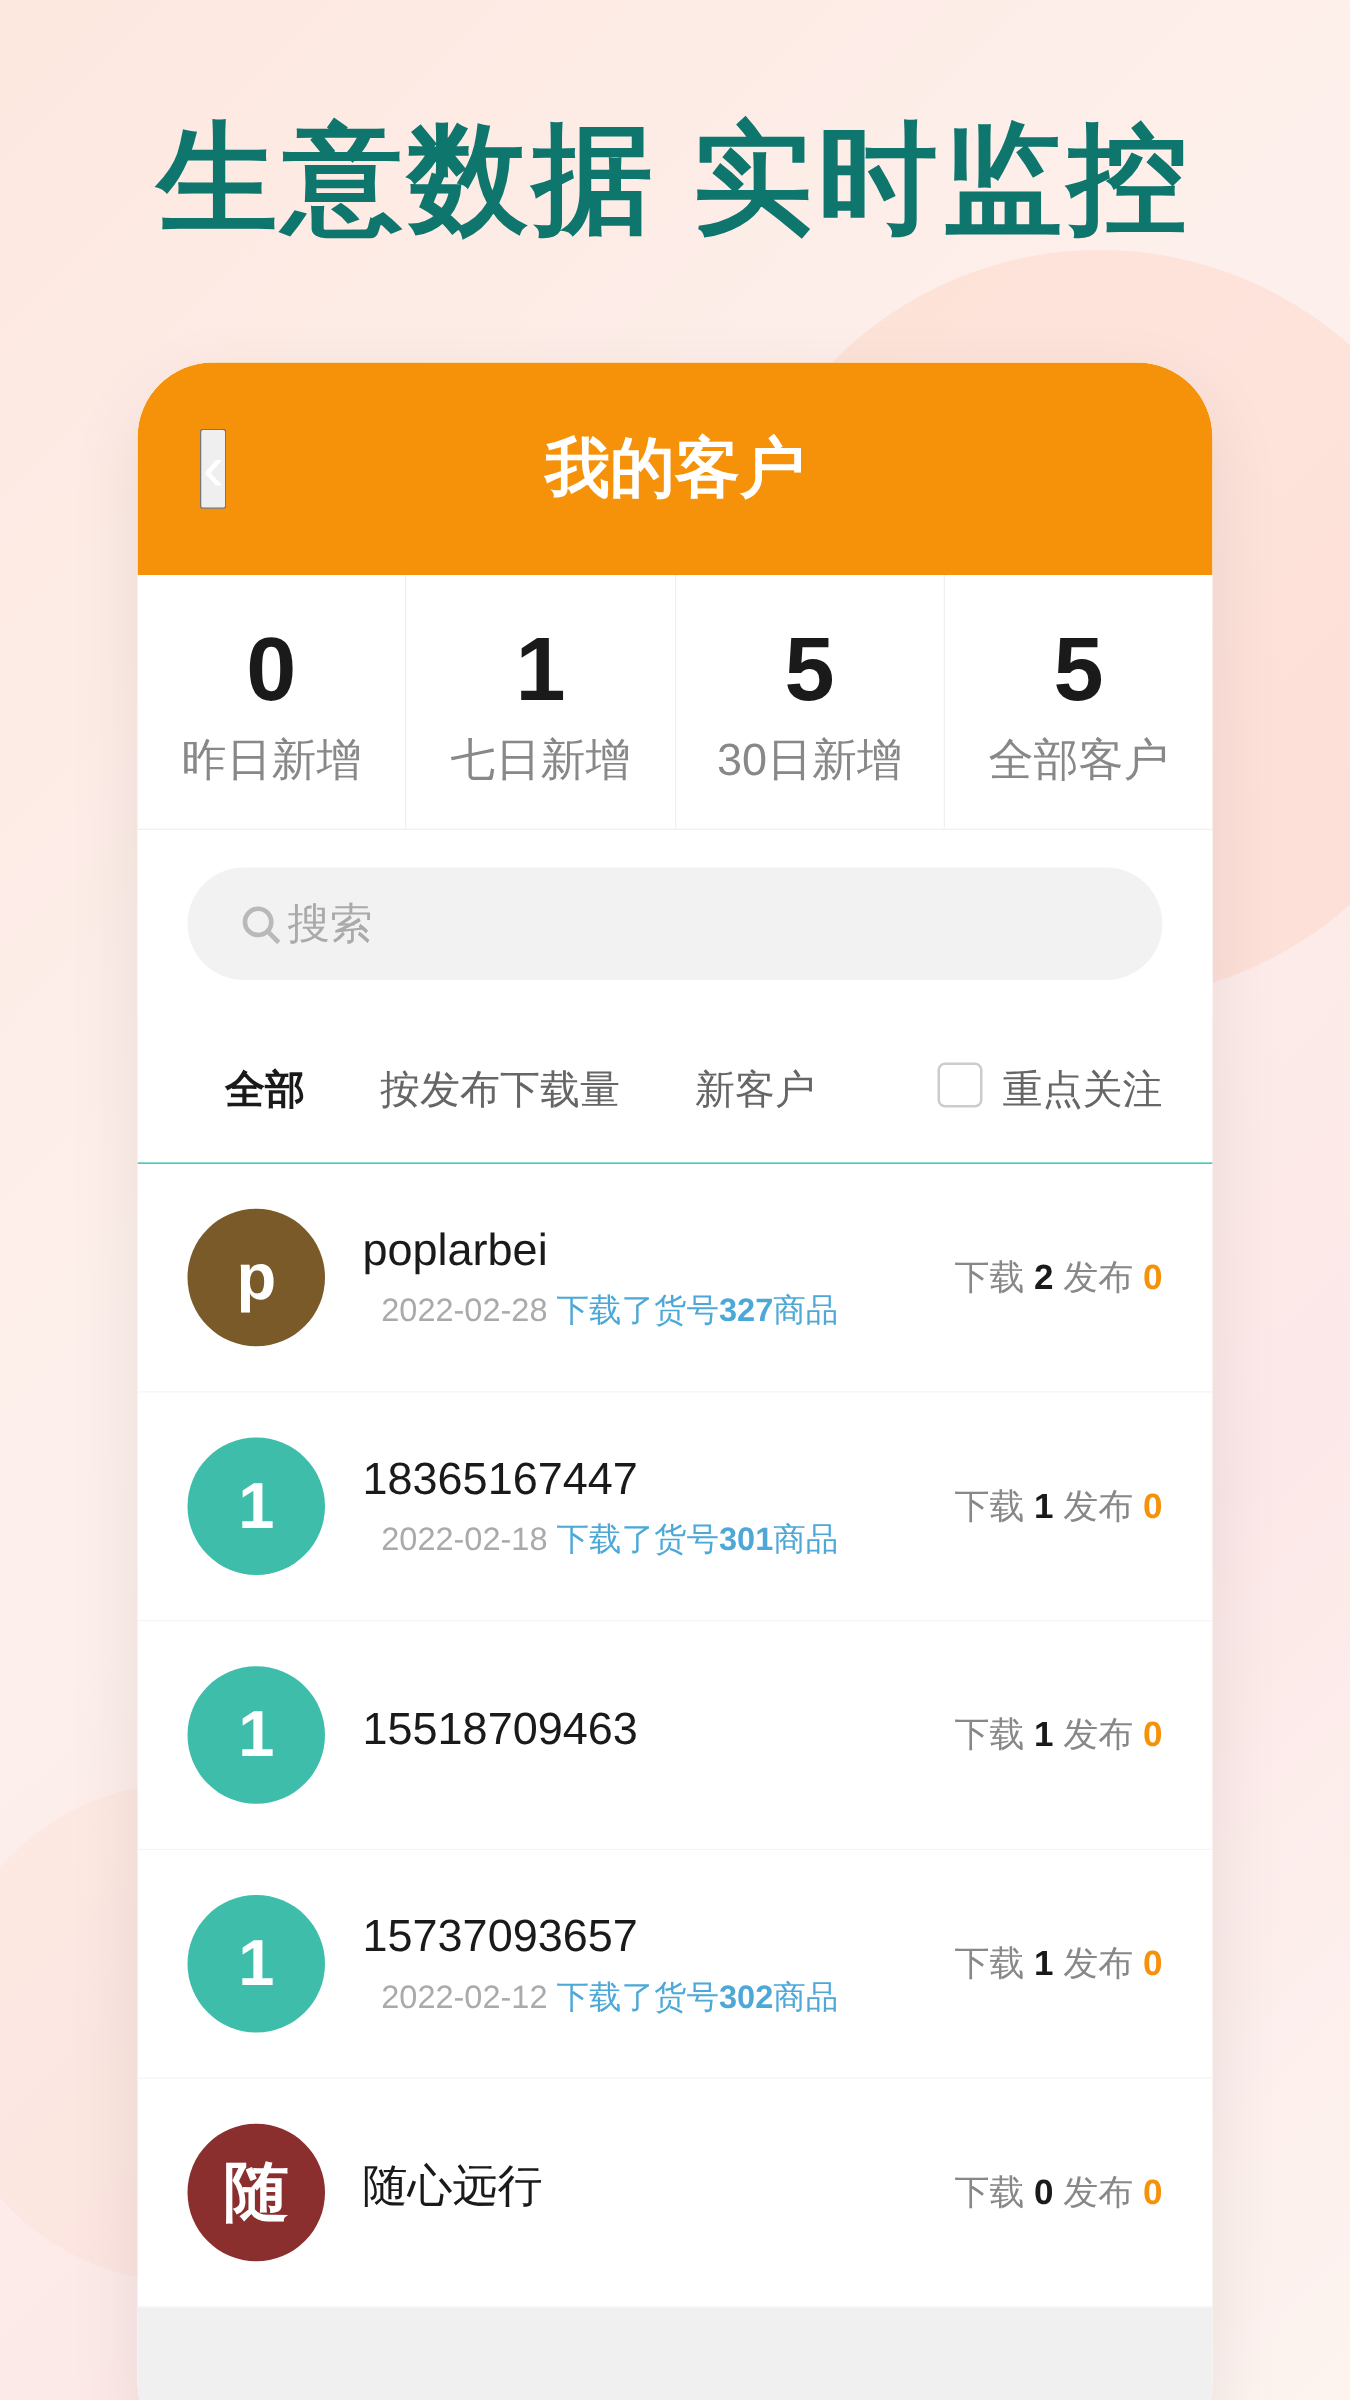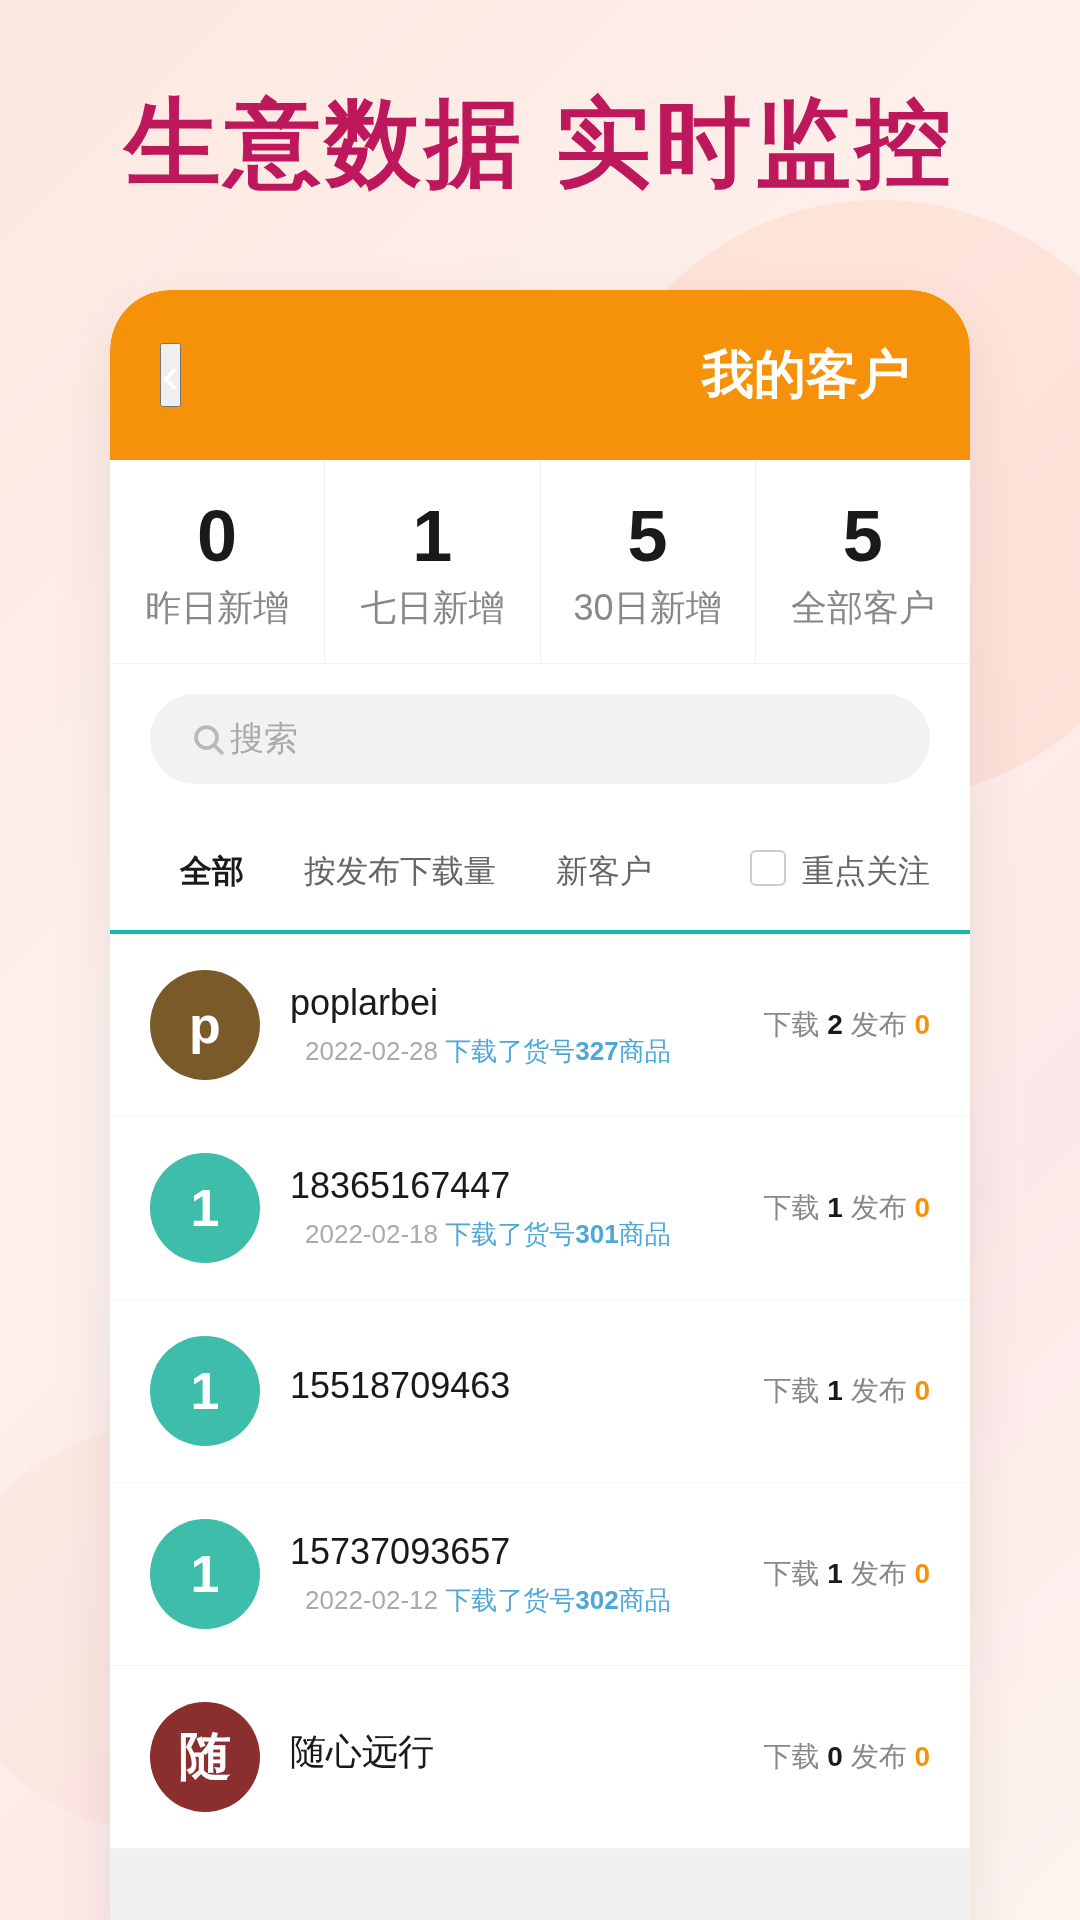--- a/index.html
+++ b/index.html
@@ -39,41 +39,42 @@
       z-index: 1;
       display: flex;
       flex-direction: column;
       align-items: center;
       padding: 80px 60px 60px;
     }
 
     .hero-title {
       font-size: 96px;
       font-weight: 700;
-      color: #be185d;
+      color: #0f766e;
       text-align: right;
       margin-bottom: 80px;
       letter-spacing: 4px;
+      font-family: Liberation Serif, serif;
     }
 
     .app-card {
       width: 860px;
       background: #ffffff;
       border-radius: 60px;
       overflow: hidden;
       box-shadow: 0 20px 60px rgba(0,0,0,0.08);
     }
 
     
     .app-header {
       background: #F5920A;
       padding: 50px 60px 50px;
       display: flex;
       align-items: center;
-      justify-content: flex-end;
+      justify-content: center;
       position: relative;
       border-radius: 60px 60px 0 0;
     }
 
     .back-btn {
       position: absolute;
       left: 50px;
       font-size: 52px;
       color: white;
       cursor: pointer;
@@ -141,21 +142,21 @@
     .search-placeholder {
       font-size: 34px;
       color: #aaa;
     }
 
     
     .filter-tabs {
       display: flex;
       align-items: center;
       padding: 20px 40px;
-      border-bottom: 4px solid #14b8a6;
+      border-bottom: 1px solid #14b8a6;
       gap: 0;
     }
 
     .filter-tab {
       font-size: 32px;
       padding: 16px 30px;
       color: #666;
       cursor: pointer;
       white-space: nowrap;
     }

